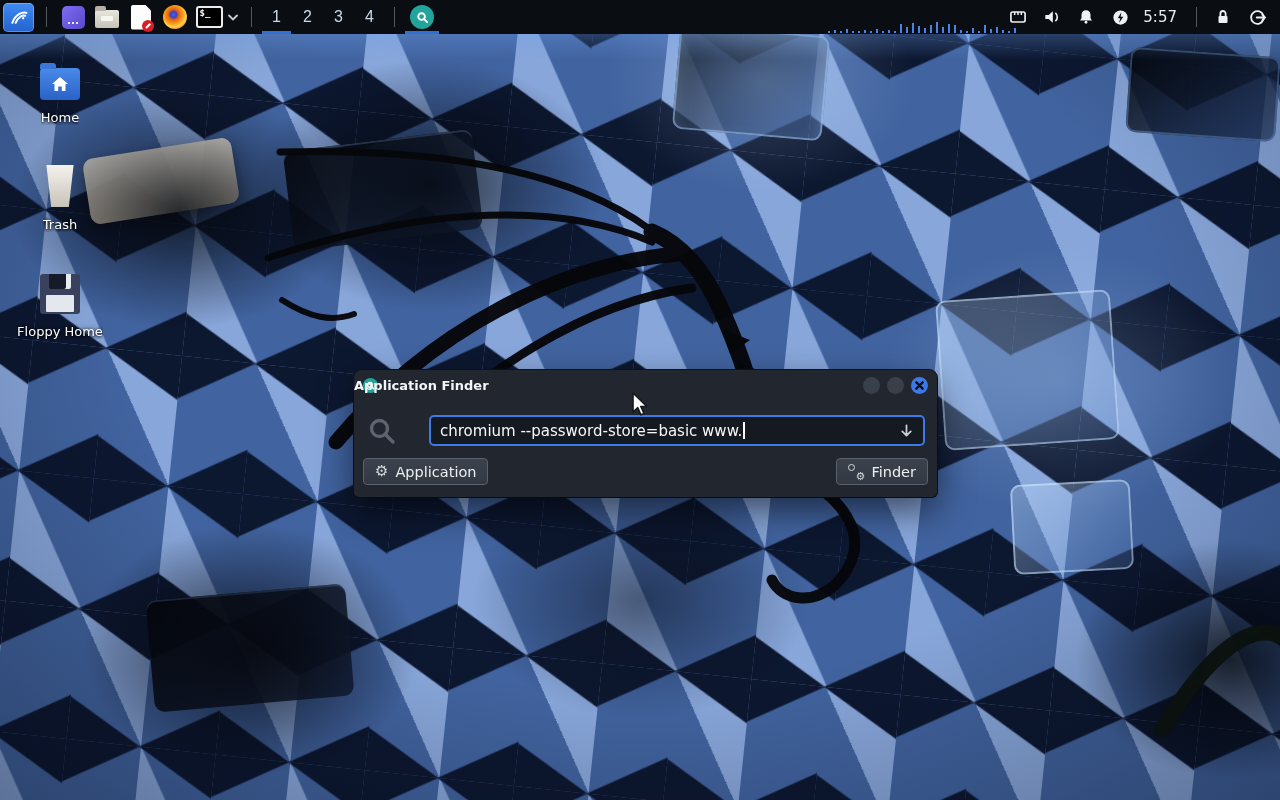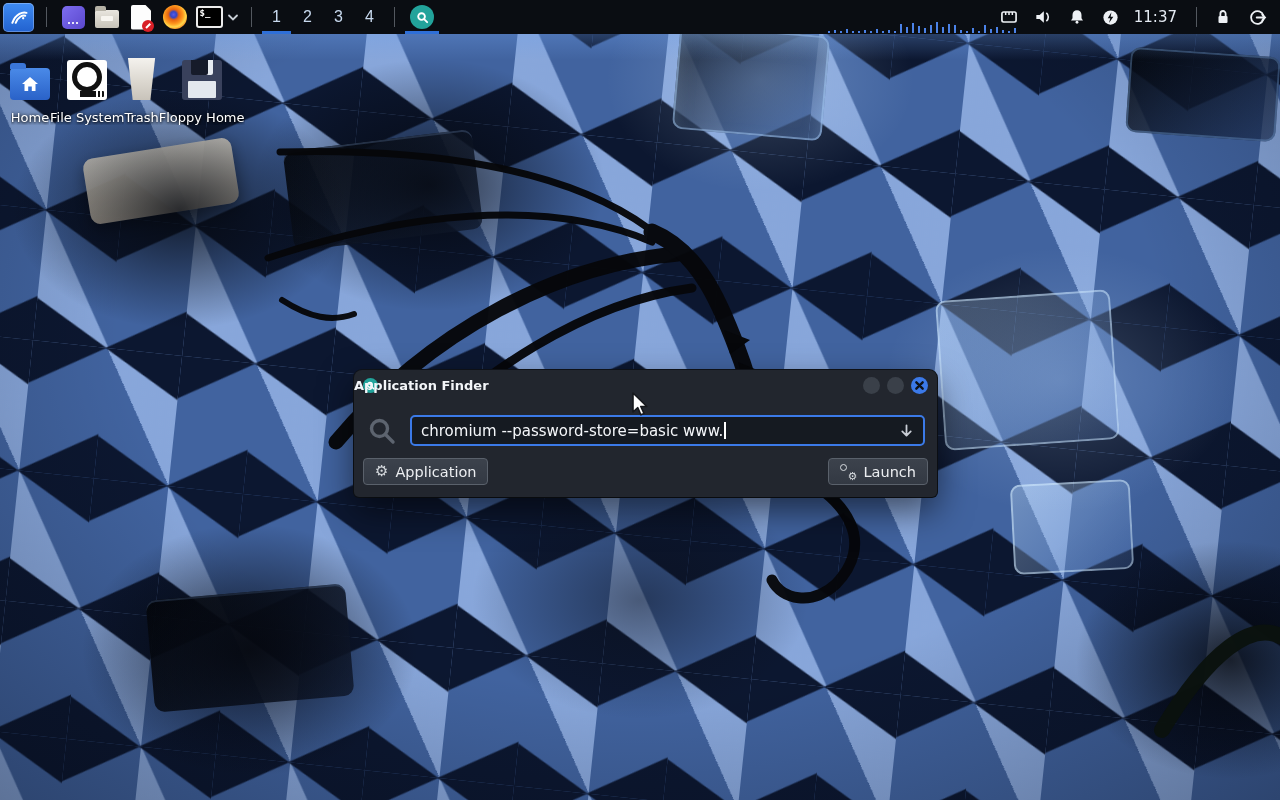--- a/index.html
+++ b/index.html
@@ -97,21 +97,21 @@
   .finder-circle{width:24px;height:24px;border-radius:50%;background:#22a39b;
     display:flex;align-items:center;justify-content:center;}
   .finder-circle.small{width:15px;height:15px;}
   .viz{position:absolute;left:828px;bottom:1px;z-index:41;}
   .pr{margin-left:auto;display:flex;align-items:center;height:100%;padding-right:6px;}
   .tbtn{width:34px;height:100%;display:flex;align-items:center;justify-content:center;
     background:none;border:none;padding:0;}
   .clock{font-size:15px;color:#e4eaf2;margin:0 10px 0 6px;}
 
   
-  .dicons{position:absolute;left:10px;top:52px;width:100px;display:flex;flex-direction:row;
+  .dicons{position:absolute;left:10px;top:52px;width:100px;display:flex;flex-direction:column;
     align-items:flex-end;z-index:10;}
   .ditem{height:107px;width:100%;display:flex;flex-direction:column;align-items:center;}
   .dibox{height:48px;display:flex;align-items:flex-end;justify-content:center;}
   .dlabel{margin-top:10px;font-size:13px;color:#fff;text-shadow:0 1px 3px #000,0 0 4px rgba(0,0,0,.8);
     max-width:100px;white-space:nowrap;overflow:hidden;text-overflow:ellipsis;}
   .home-ico{width:40px;height:32px;border-radius:4px;position:relative;
     background:linear-gradient(180deg,#4a8ae8,#2a62c8);display:flex;align-items:center;justify-content:center;}
   .home-ico::before{content:"";position:absolute;top:-5px;left:0;width:16px;height:6px;
     background:#3a76d8;border-radius:3px 3px 0 0;}
   .fs-ico{width:40px;height:40px;background:#fff;border-radius:3px;position:relative;
@@ -135,21 +135,21 @@
   
   .dialog{position:absolute;left:354px;top:370px;width:583px;height:127px;z-index:30;
     background:#22262e;border-radius:8px 8px 5px 5px;
     box-shadow:0 14px 34px rgba(0,0,0,.55),0 0 0 1px #10141a;}
   .titlebar{height:30px;display:flex;align-items:center;padding:0 9px;position:relative;}
   .tb-title{position:absolute;left:0;right:0;text-align:left;font-weight:700;font-size:13px;color:#f3f5f8;}
   .tb-controls{margin-left:auto;display:flex;gap:7px;z-index:1;}
   .wc{width:17px;height:17px;border-radius:50%;background:#3a4049;border:none;padding:0;
     display:flex;align-items:center;justify-content:center;}
   .wc.close{background:#3b79e8;}
-  .search-row{display:flex;align-items:center;padding:15px 12px 0 13px;}
+  .search-row{display:flex;align-items:center;padding:15px 12px 0 13px;gap:19px;}
   .field{flex:1;margin-left:13px;height:31px;box-sizing:border-box;background:#151a21;
     border:2px solid #3b7ae8;border-radius:5px;display:flex;align-items:center;padding:0 9px;}
   .field-text{font-size:15px;color:#f5f7fa;white-space:pre;}
   .caret{width:1.5px;height:17px;background:#fff;margin-left:1px;}
   .f-arrow{margin-left:auto;background:none;border:none;padding:0;display:flex;align-items:center;}
   .actions{display:flex;justify-content:space-between;padding:12px 9px 0 9px;}
   .btn{height:27px;display:flex;align-items:center;gap:7px;padding:0 11px;
     background:linear-gradient(180deg,#3c424c,#333943);border:1px solid #5a616b;border-radius:4px;
     color:#eceef1;font-size:14.5px;font-family:inherit;}
   .gear-glyph{font-size:15px;color:#d6dade;line-height:1;}
@@ -301,21 +301,21 @@
           <path d="M12,3 c-3.6,0 -6,2.6 -6,6.2 v4.3 l-2,3 h16 l-2,-3 v-4.3 c0,-3.6 -2.4,-6.2 -6,-6.2 z"></path>
           <circle cx="12" cy="19" r="1.9"></circle>
         </svg>
       </button>
       <button class="tbtn">
         <svg width="19" height="19" viewBox="0 0 24 24">
           <circle cx="12" cy="12" r="9" fill="#eef1f5"></circle>
           <path d="M13.2,5.5 L8.5,13 h3.2 l-1.6,5.8 L15.6,11 h-3.4 z" fill="#0a0d12"></path>
         </svg>
       </button>
-      <span class="clock">11:37</span>
+      <span class="clock">5:57</span>
       <div class="sep"></div>
       <button class="tbtn">
         <svg width="18" height="18" viewBox="0 0 24 24">
           <rect x="6" y="10.5" width="12" height="9.5" rx="1.5" fill="#eef1f5"></rect>
           <path d="M8.5,10.5 v-3 a3.5,3.5 0 0 1 7,0 v3" fill="none" stroke="#eef1f5" stroke-width="2.4"></path>
         </svg>
       </button>
       <button class="tbtn">
         <svg width="19" height="19" viewBox="0 0 24 24" fill="none" stroke="#eef1f5" stroke-width="2.3" stroke-linecap="round">
           <path d="M19.5,14.5 a8,8 0 1 1 0,-5"></path>
@@ -328,26 +328,20 @@
   <div class="dicons">
     <div class="ditem">
       <div class="dibox">
           <span class="home-ico">
         <svg width="18" height="16" viewBox="0 0 18 16" fill="#fff">
               <path d="M9,1 L17,8 H14.5 V15 H10.8 V10.5 H7.2 V15 H3.5 V8 H1 Z"></path>
             </svg>
       </span>
         </div>
       <span class="dlabel">Home</span>
-    </div>
-    <div class="ditem">
-      <div class="dibox">
-          <span class="fs-ico"></span>
-        </div>
-      <span class="dlabel">File System</span>
     </div>
     <div class="ditem">
       <div class="dibox">
           <span class="trash-ico"></span>
         </div>
       <span class="dlabel">Trash</span>
     </div>
     <div class="ditem">
       <div class="dibox">
           <span class="floppy-ico"></span>
@@ -390,21 +384,21 @@
         </button>
       </div>
     </div>
     <div class="actions">
       <button class="btn">
         <span class="gear-glyph">⚙</span>
         <span>Application</span>
       </button>
       <button class="btn">
         <span class="launch-ico"></span>
-        <span>Launch</span>
+        <span>Finder</span>
       </button>
     </div>
   </div>
 
   <svg class="cursor" width="20" height="26" viewBox="0 0 20 26">
     <path d="M3,1 L3,20 L7.8,15.7 L10.9,22.8 L14,21.4 L10.8,14.5 L16.8,14.5 Z" fill="#fff" stroke="#16181c" stroke-width="1.6" stroke-linejoin="round"></path>
   </svg>
 
 </div>
 

